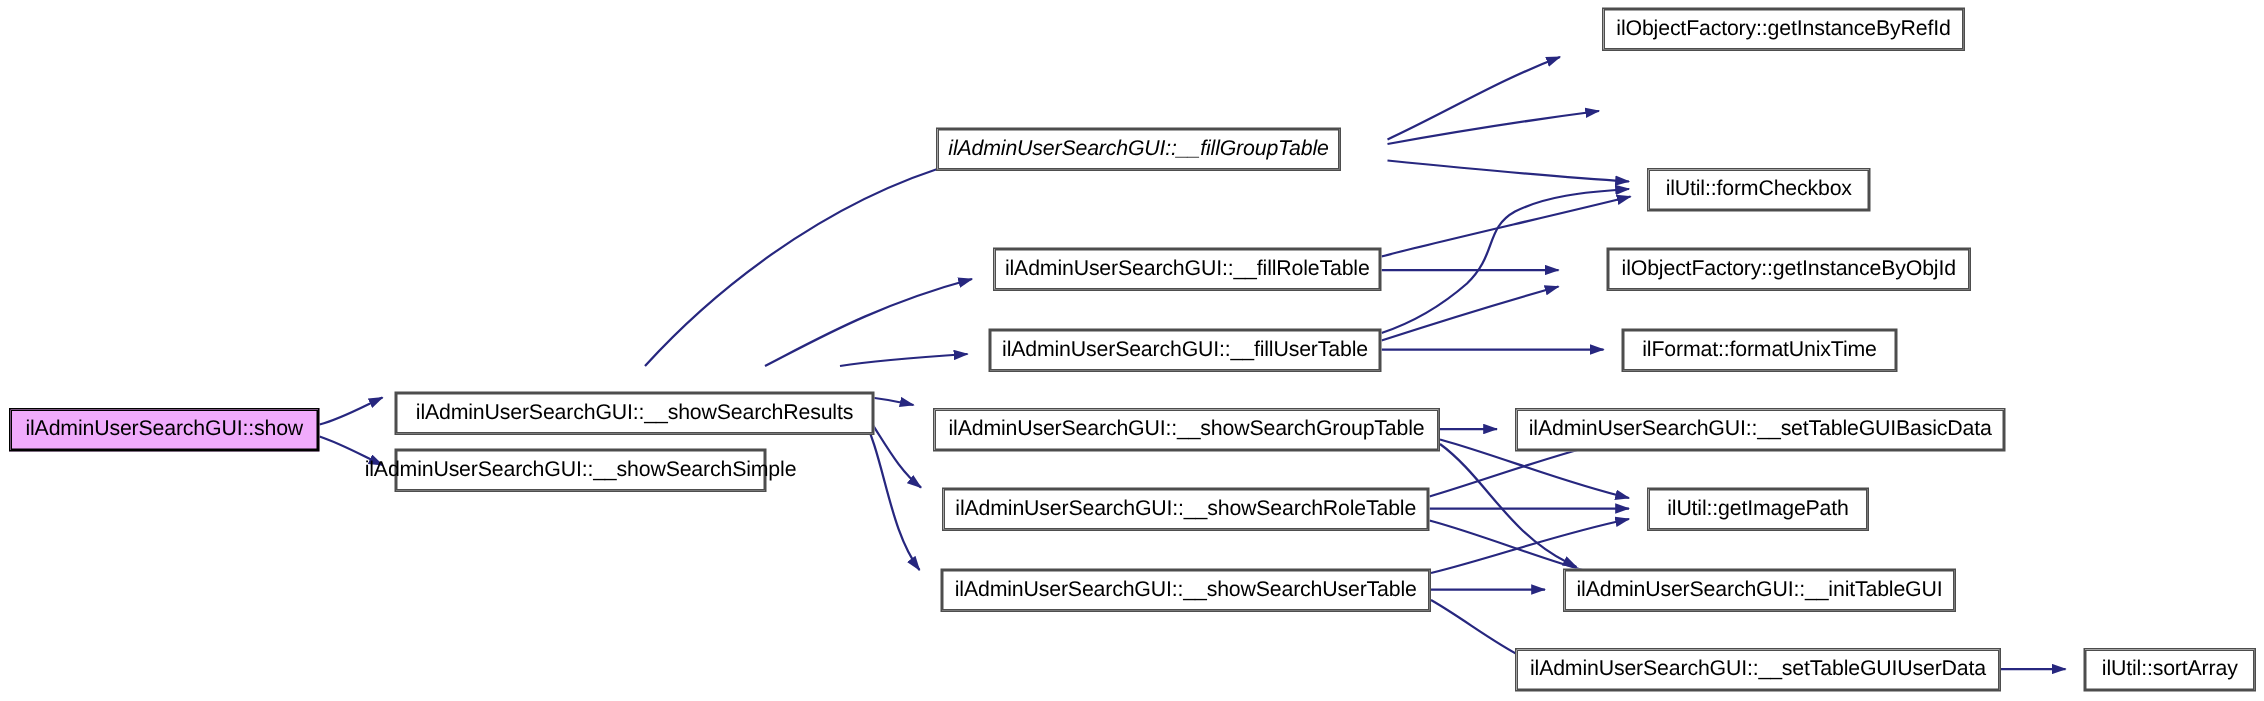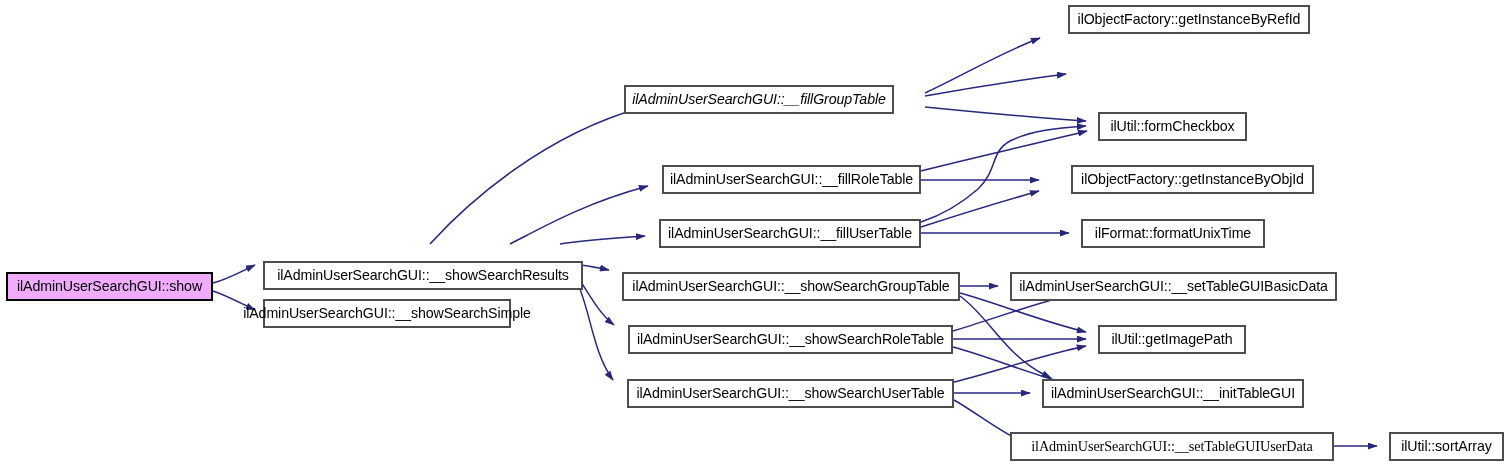--- a/index.html
+++ b/index.html
@@ -131,19 +131,19 @@
     </div>
     <div class="node thick" style="left: 1010px; top: 272px; width: 327px; height: 29px;">
       <span class="label">ilAdminUserSearchGUI::__setTableGUIBasicData</span>
     </div>
     <div class="node thick" style="left: 1098px; top: 325px; width: 148px; height: 29px;">
       <span class="label">ilUtil::getImagePath</span>
     </div>
     <div class="node thick" style="left: 1042px; top: 379px; width: 262px; height: 29px; text-align: center;">
       <span class="label">ilAdminUserSearchGUI::__initTableGUI</span>
     </div>
-    <div class="node thick" style="left: 1010px; top: 432px; width: 324px; height: 29px; font-family: Liberation Serif, serif;">
+    <div class="node thick" style="left: 1010px; top: 432px; width: 324px; height: 29px;">
       <span class="label">ilAdminUserSearchGUI::__setTableGUIUserData</span>
     </div>
     <div class="node thick" style="left: 1389px; top: 432px; width: 115px; height: 29px; justify-content: center;">
       <span class="label">ilUtil::sortArray</span>
     </div>
   </div>
 
 </body></html>

